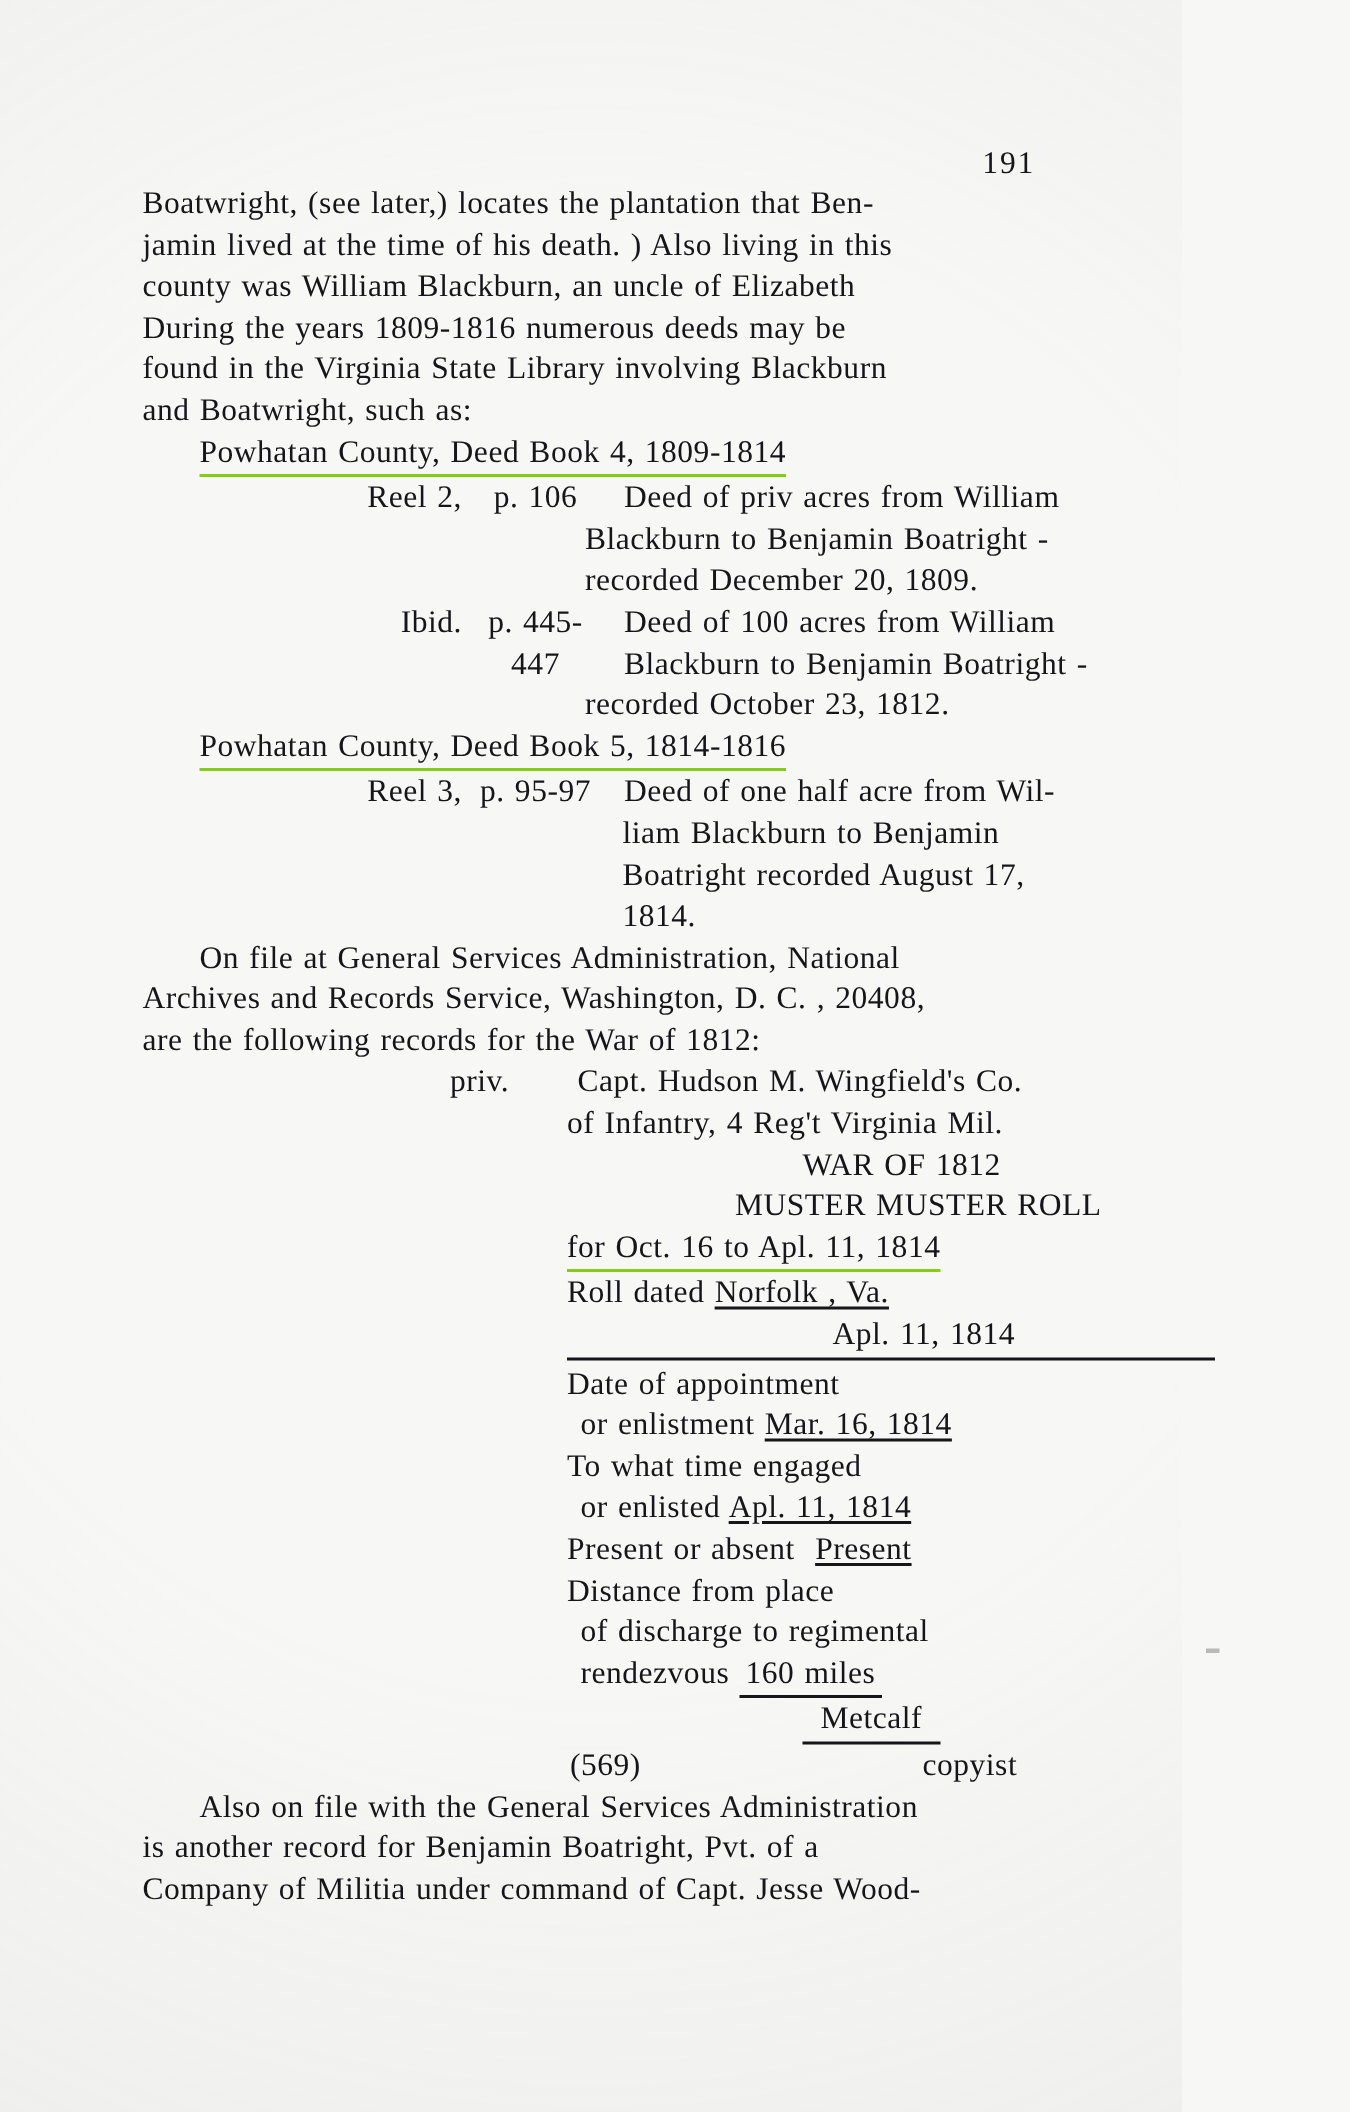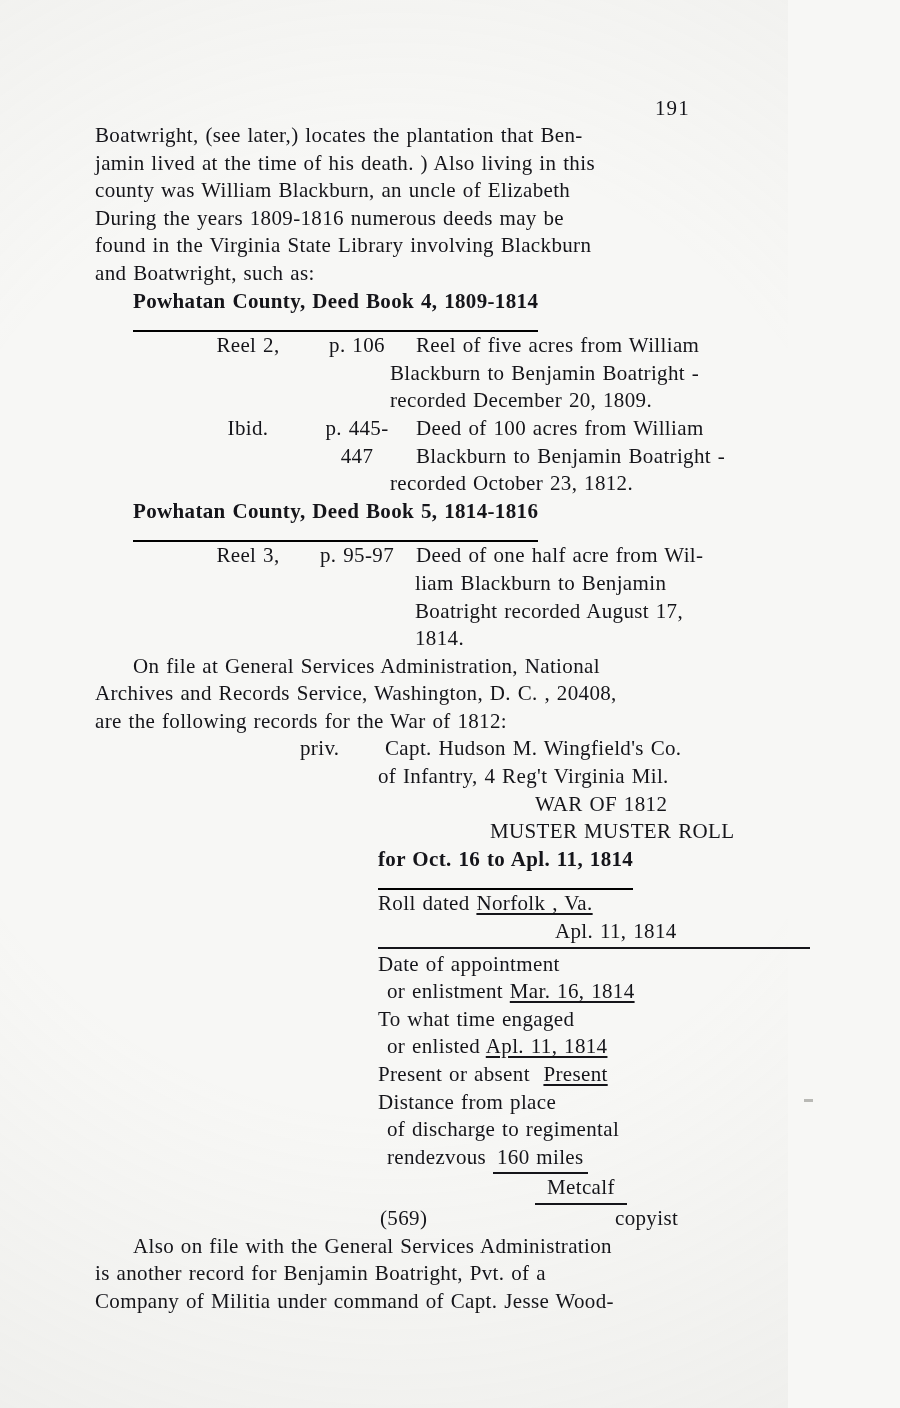--- a/index.html
+++ b/index.html
@@ -59,34 +59,33 @@
 
   .u {
     text-decoration: underline;
     text-underline-offset: 3px;
     text-decoration-thickness: 1.6px;
   }
 
   
   .head-ul {
     display: inline-block;
-    border-bottom: 2px solid #000000;
-    padding-bottom: 15px;
-    font-weight: bold;
+    border-bottom: 2px solid #84cc16;
+    padding-bottom: 1px;
   }
 
   
   .deed-row {
     display: block;
     white-space: pre;
   }
   .col-ref {
     display: inline-block;
     width: 120px;
-    text-align: center;
+    text-align: right;
   }
   .col-page {
     display: inline-block;
     width: 98px;
     text-align: center;
     padding-right: 10px;
   }
   .col-desc {
     display: inline-block;
   }
@@ -145,21 +144,21 @@
       <span class="ln">jamin lived at the time of his death. ) Also living in this</span>
       <span class="ln">county was William Blackburn, an uncle of Elizabeth</span>
       <span class="ln">During the years 1809-1816 numerous deeds may be</span>
       <span class="ln">found in the Virginia State Library involving Blackburn</span>
       <span class="ln">and Boatwright, such as:</span>
     </div>
 
     <div>
       <div class="ln" style="padding-left:38px;"><span class="head-ul">Powhatan County, Deed Book 4, 1809-1814</span></div>
 
-      <div class="deed-row"><span class="col-ref" style="padding-left:93px;">Reel 2,</span><span class="col-page">p. 106</span><span class="col-desc">Reel of five acres from William</span></div>
+      <div class="deed-row"><span class="col-ref" style="padding-left:93px;">Reel 2,</span><span class="col-page">p. 106</span><span class="col-desc">Deed of priv acres from William</span></div>
       <div class="desc-cont" style="padding-left:295px;">Blackburn to Benjamin Boatright -</div>
       <div class="desc-cont" style="padding-left:295px;">recorded December 20, 1809.</div>
 
       <div class="deed-row"><span class="col-ref" style="padding-left:93px;">Ibid.</span><span class="col-page">p. 445-</span><span class="col-desc">Deed of 100 acres from William</span></div>
       <div class="deed-row"><span class="col-ref" style="padding-left:93px;"></span><span class="col-page">447</span><span class="col-desc">Blackburn to Benjamin Boatright -</span></div>
       <div class="desc-cont" style="padding-left:295px;">recorded October 23, 1812.</div>
     </div>
 
     <div>
       <div class="ln" style="padding-left:38px;"><span class="head-ul">Powhatan County, Deed Book 5, 1814-1816</span></div>

